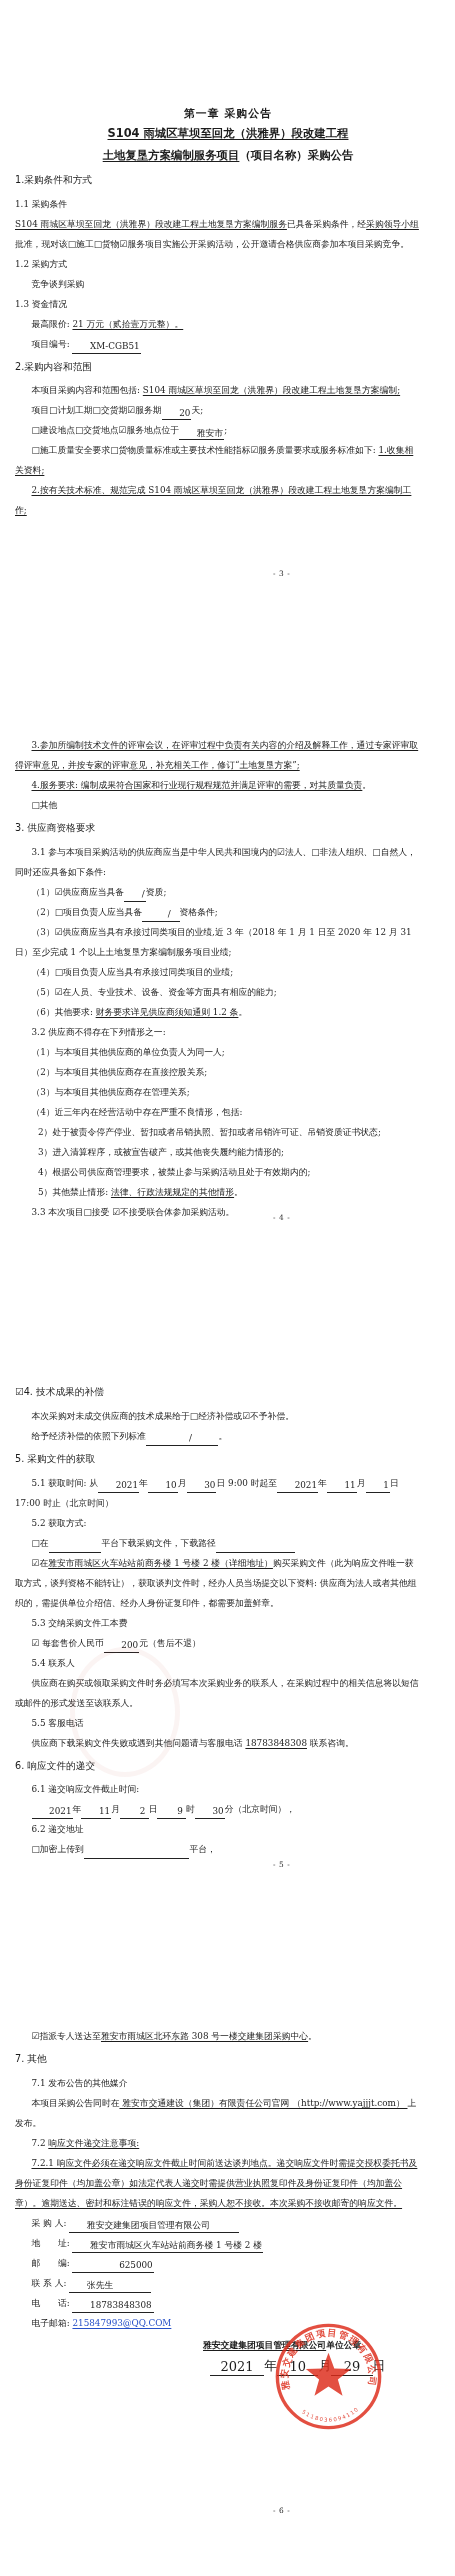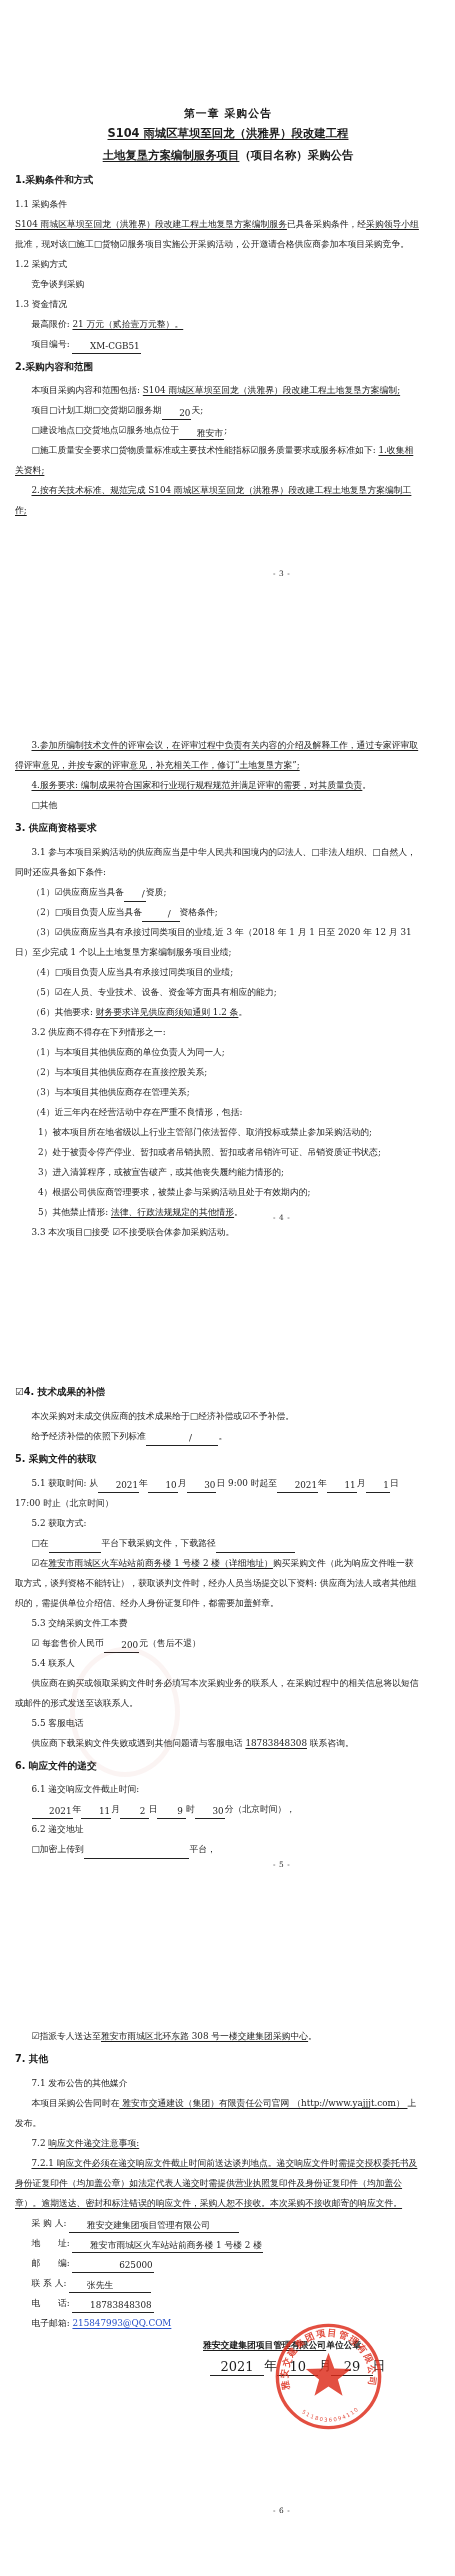--- a/index.html
+++ b/index.html
@@ -7,21 +7,21 @@
   .doc{position:relative;width:456px;height:2576px;background:#fff;overflow:hidden;}
   .page{position:relative;box-sizing:border-box;width:456px;}
   #page1{height:652px;padding-top:104px;}
   #page2{height:647px;padding-top:83px;}
   #page3{height:647px;padding-top:80px;}
   #page4{height:630px;padding-top:80px;}
   .pfoot{position:absolute;left:273px;font-size:7.4px;color:#2a2a2a;letter-spacing:0.6px;}
   .ct{text-align:center;font-weight:bold;margin:0 23px;}
   #chapter{font-size:10.8px;font-family:"DejaVu Sans","Liberation Sans",sans-serif;letter-spacing:1.1px;line-height:19.4px;}
   .doctitle{font-size:11.4px;line-height:21.7px;font-family:"DejaVu Sans","Liberation Sans",sans-serif;}
-  .h1{font-family:"DejaVu Sans","Liberation Sans",sans-serif;font-weight:bold;font-size:9.7px;
+  .h1{font-family:"DejaVu Sans","Liberation Sans",sans-serif;font-weight:normal;font-size:9.7px;
       margin:3.4px 34px 3.4px 15px;line-height:20px;}
   .h2{font-size:8.8px;line-height:20px;margin:0 34px 0 15px;}
   .p{font-size:8.8px;line-height:20px;margin:0 34px 0 15px;}
   .ind{text-indent:16.5px;}
   .ind2{text-indent:23px;}
   .u{text-decoration:underline;text-underline-offset:2.3px;text-decoration-thickness:0.6px;}
   .iw{display:inline-block;text-decoration:none;border-bottom:0.6px solid #222;text-align:center;
       line-height:1.35;vertical-align:bottom;padding:0 1.1px;}
   .blank{display:inline-block;border-bottom:0.6px solid #222;height:1.2em;vertical-align:bottom;}
   .link{color:#2750c8;}
@@ -67,21 +67,20 @@
     <div class="p ind"><span class="">（2）□项目负责人应当具备</span><span class="iw" style="min-width: 4em;">/</span><span class="">资格条件;</span></div>
     <div class="p ind"><span class="">（3）☑供应商应当具有承接过同类项目的业绩,近 3 年（2018 年 1 月 1 日至 2020 年 12 月 31 日）至少完成 1 个以上土地复垦方案编制服务项目业绩;</span></div>
     <div class="p ind"><span class="">（4）□项目负责人应当具有承接过同类项目的业绩;</span></div>
     <div class="p ind"><span class="">（5）☑在人员、专业技术、设备、资金等方面具有相应的能力;</span></div>
     <div class="p ind"><span class="">（6）其他要求: </span><span class="u">财务要求详见供应商须知通则 1.2 条</span><span class="">。</span></div>
     <div class="p ind"><span class="">3.2 供应商不得存在下列情形之一:</span></div>
     <div class="p ind"><span class="">（1）与本项目其他供应商的单位负责人为同一人;</span></div>
     <div class="p ind"><span class="">（2）与本项目其他供应商存在直接控股关系;</span></div>
     <div class="p ind"><span class="">（3）与本项目其他供应商存在管理关系;</span></div>
     <div class="p ind"><span class="">（4）近三年内在经营活动中存在严重不良情形，包括:</span></div>
-    <div class="p ind2"><span class="">1）被本项目所在地省级以上行业主管部门依法暂停、取消投标或禁止参加采购活动的;</span></div>
     <div class="p ind2"><span class="">2）处于被责令停产停业、暂扣或者吊销执照、暂扣或者吊销许可证、吊销资质证书状态;</span></div>
     <div class="p ind2"><span class="">3）进入清算程序，或被宣告破产，或其他丧失履约能力情形的;</span></div>
     <div class="p ind2"><span class="">4）根据公司供应商管理要求，被禁止参与采购活动且处于有效期内的;</span></div>
     <div class="p ind2"><span class="">5）其他禁止情形: </span><span class="u">法律、行政法规规定的其他情形</span><span class="">。</span></div>
     <div class="p ind"><span class="">3.3 本次项目□接受 ☑不接受联合体参加采购活动。</span></div>
     <div class="pfoot" style="top:561px">- 4 -</div>
   </div>
 
   <div class="page" id="page3">
     <div class="h1">☑4. 技术成果的补偿</div>

